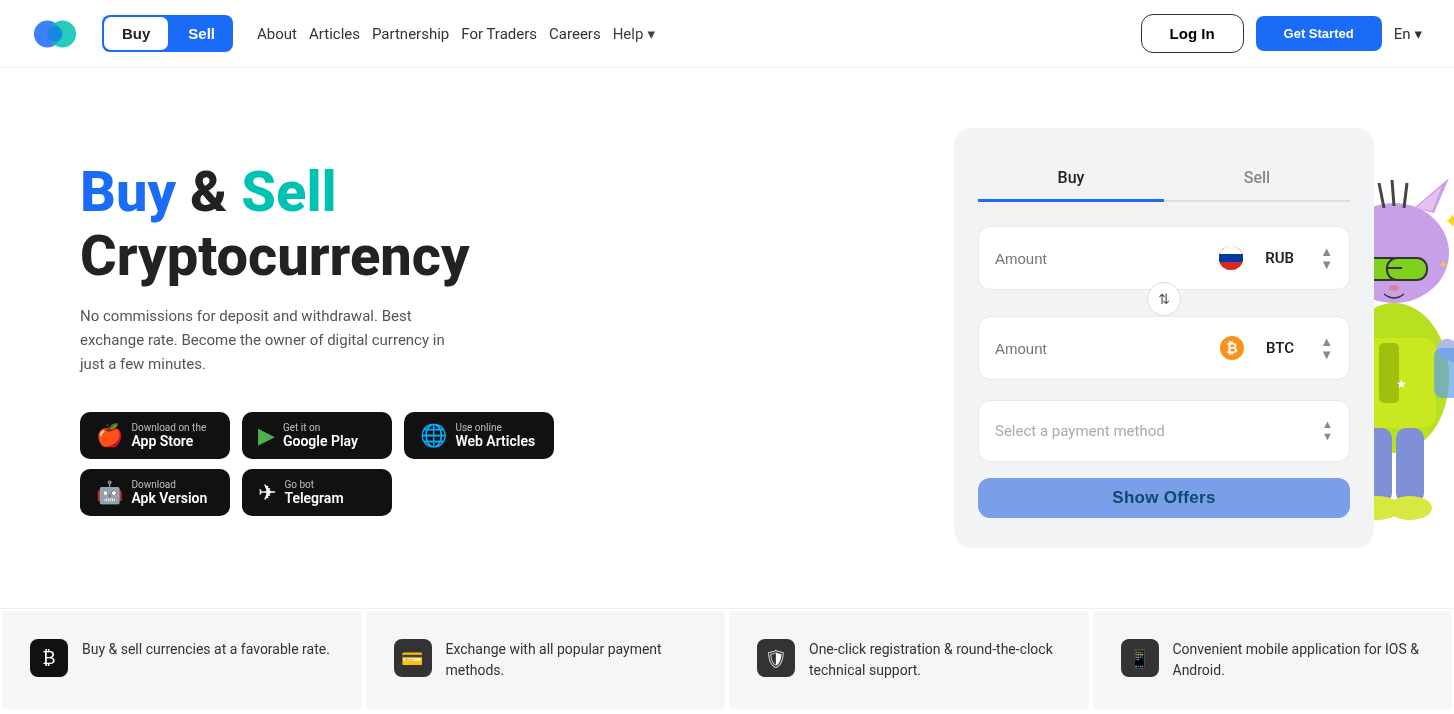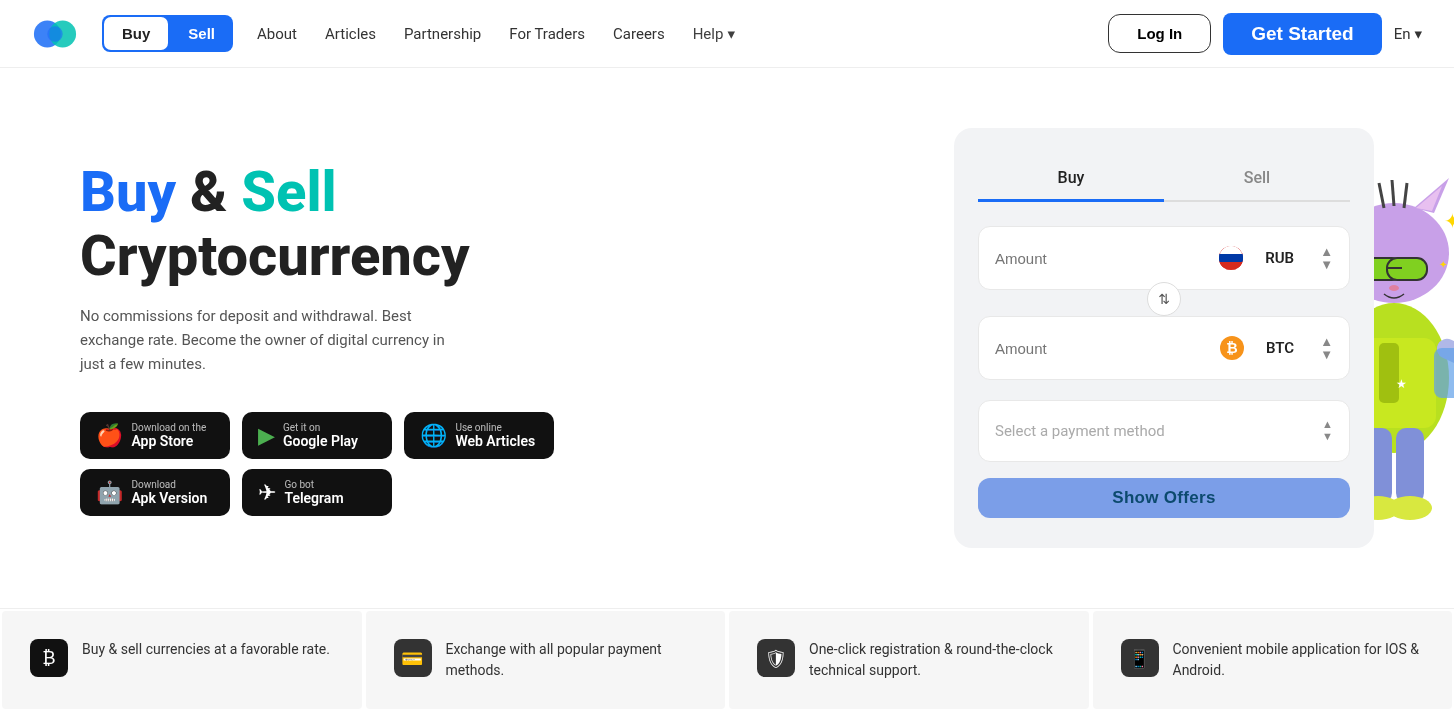--- a/index.html
+++ b/index.html
@@ -13,31 +13,31 @@
     }
     .nav-left { display: flex; align-items: center; gap: 24px; }
     .logo { display: flex; align-items: center; gap: 6px; }
     .logo-icon { width: 46px; height: 32px; }
     .buy-sell-toggle { display: flex; background: #1a6cf6; border-radius: 8px; overflow: hidden; }
     .buy-sell-toggle button {
       border: none; padding: 8px 18px; font-size: 15px; font-weight: 600; cursor: pointer;
       background: transparent; color: #fff;
     }
     .buy-sell-toggle button.active { background: #fff; color: #222; border-radius: 7px; margin: 2px; }
-    .nav-links { display: flex; align-items: center; gap: 28px; }
+    .nav-links { display: flex; align-items: center; gap: 12px; }
     .nav-links a { text-decoration: none; color: #333; font-size: 15px; }
     .help-btn { display: flex; align-items: center; gap: 4px; cursor: pointer; font-size: 15px; color: #404040; }
     .nav-right { display: flex; align-items: center; gap: 12px; }
     .login-btn {
       border: 1.5px solid #333; background: #fff; border-radius: 12px;
       padding: 10px 28px; font-size: 15px; font-weight: 600; cursor: pointer;
     }
     .getstarted-btn {
       background: #1a6cf6; color: #fff; border: none; border-radius: 8px;
-      padding: 10px 28px; font-size: 19px; font-weight: 600; cursor: pointer;
+      padding: 10px 28px; font-size: 13px; font-weight: 600; cursor: pointer;
     }
     .lang-selector { font-size: 15px; color: #333; cursor: pointer; display: flex; align-items: center; gap: 4px; }
 
     
     .hero {
       display: flex; align-items: center; justify-content: space-between;
       padding: 60px 80px 40px 80px; max-width: 1454px; margin: 0 auto; position: relative;
     }
     .hero-left { max-width: 520px; }
     .hero-title { font-size: 56px; font-weight: 800; line-height: 1.15; margin-bottom: 16px; }

